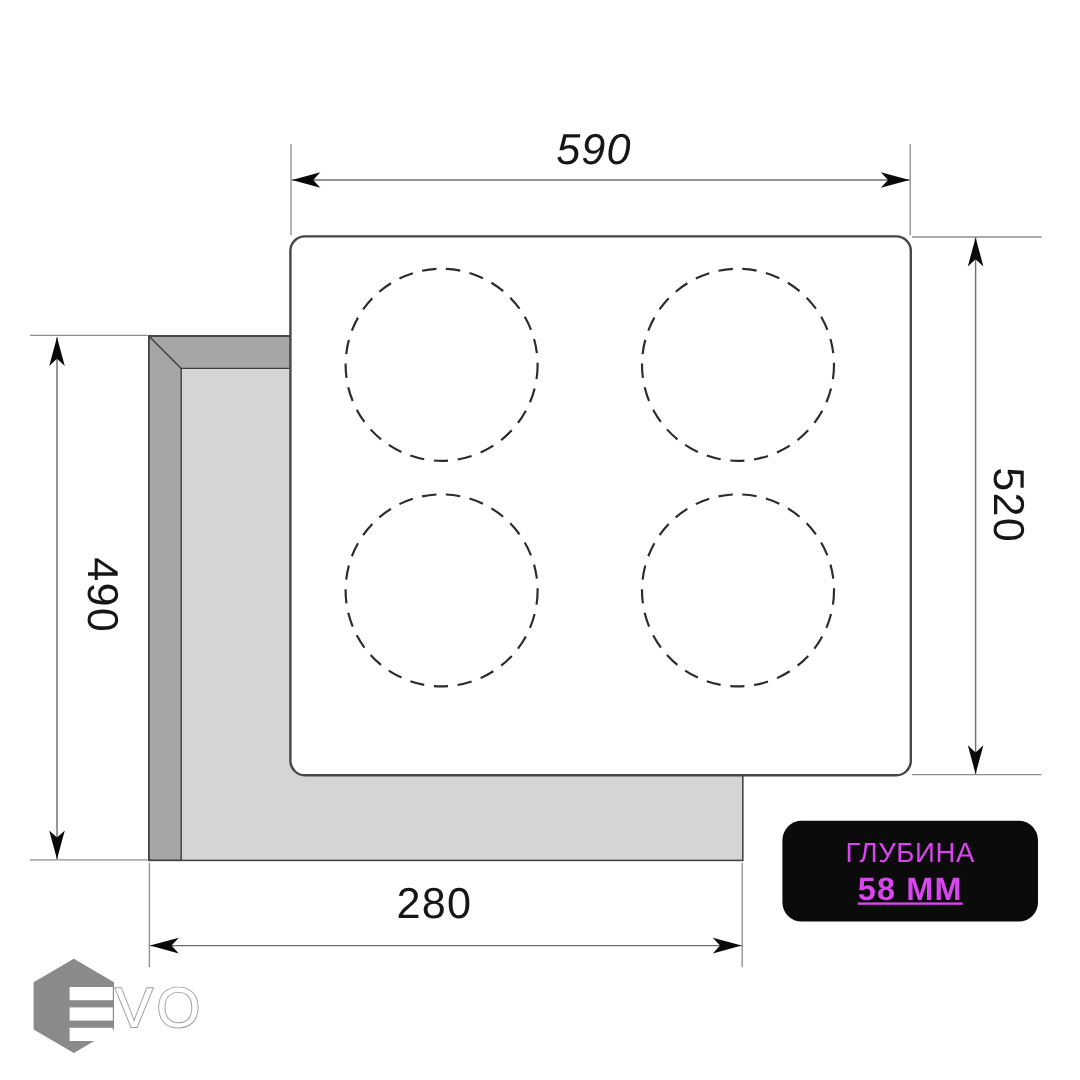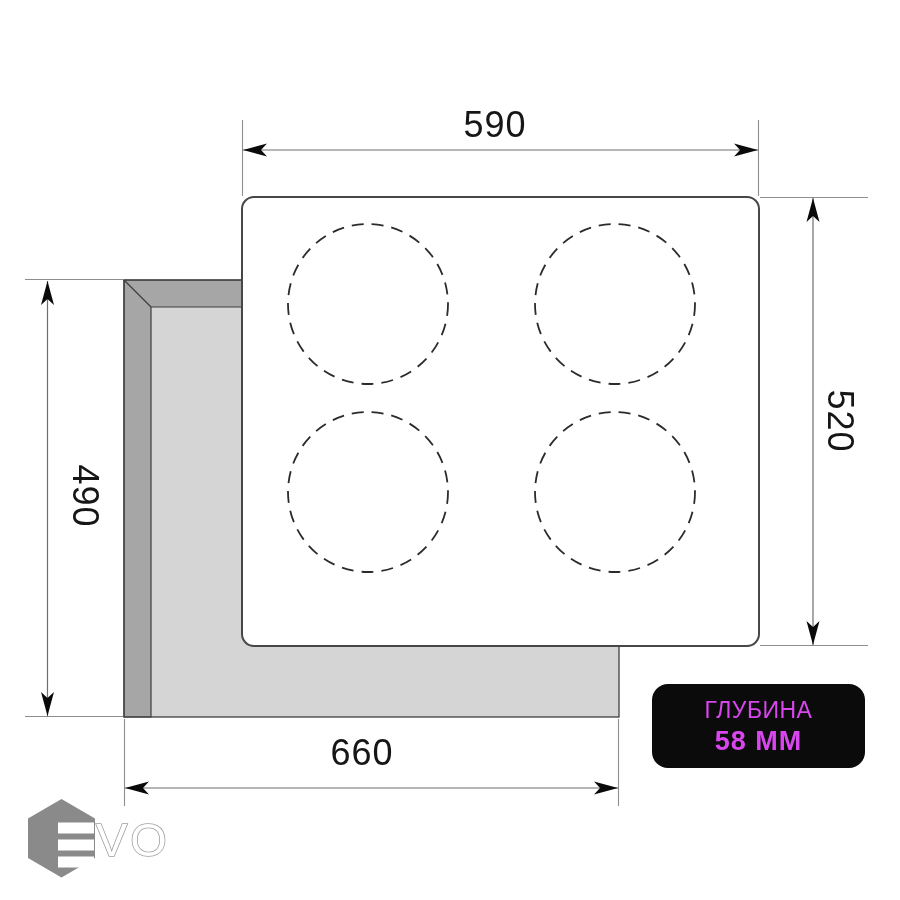--- a/index.html
+++ b/index.html
@@ -28,21 +28,21 @@
     width:213px;height:84px;
     background:#0b0b0b;
     border-radius:16px;
     display:flex;flex-direction:column;
     align-items:center;justify-content:center;
     gap:2px;
     color:#d946ef;
     text-align:center;
   }
   .badge .ln{font-size:23px;line-height:27px;letter-spacing:0.5px;}
-  .badge .ln-bold{font-size:27px;line-height:30px;font-weight:bold;letter-spacing:1px;}
+  .badge .ln-bold{font-size:27px;line-height:30px;font-weight:bold;letter-spacing:1px;text-decoration:underline;}
 </style>
 </head>
 <body>
 
 <div class="canvas">
 
   <svg class="layer" width="900" height="900" viewBox="0 0 900 900">
     <defs>
       <marker id="arr" markerWidth="26" markerHeight="16" refX="26" refY="8" orient="auto-start-reverse" markerUnits="userSpaceOnUse">
         <path d="M26,8 L2,1.5 L8,8 L2,14.5 Z" fill="#0a0a0a"></path>
@@ -85,23 +85,23 @@
 
     <g>
       <polygon points="61.5,799 95,818.5 95,858 61.5,877.5 28,858 28,818.5" fill="#8a8a8a"></polygon>
       <rect x="58" y="822.5" width="36" height="11" fill="#ffffff"></rect>
       <rect x="58" y="839.5" width="36" height="11" fill="#ffffff"></rect>
       <rect x="58" y="856.5" width="36" height="11" fill="#ffffff"></rect>
       <text x="96" y="856" font-size="47" letter-spacing="3" fill="#ffffff" stroke="#9e9e9e" stroke-width="1.6" style="paint-order:stroke;font-family:'Liberation Sans','DejaVu Sans',sans-serif;">VO</text>
     </g>
   </svg>
 
-  <div class="dim-label" style="left:440px;top:104px;">590</div>
+  <div class="dim-label" style="left:440px;top:104px;font-style:italic;">590</div>
   <div class="dim-label rot90" style="left:785px;top:400px;">520</div>
   <div class="dim-label rot90" style="left:30px;top:475px;">490</div>
-  <div class="dim-label" style="left:307px;top:732px;">660</div>
+  <div class="dim-label" style="left:307px;top:732px;">280</div>
 
   <div class="badge">
     <div class="ln">ГЛУБИНА</div>
     <div class="ln-bold">58 ММ</div>
   </div>
 
 </div>
 
 </body></html>

